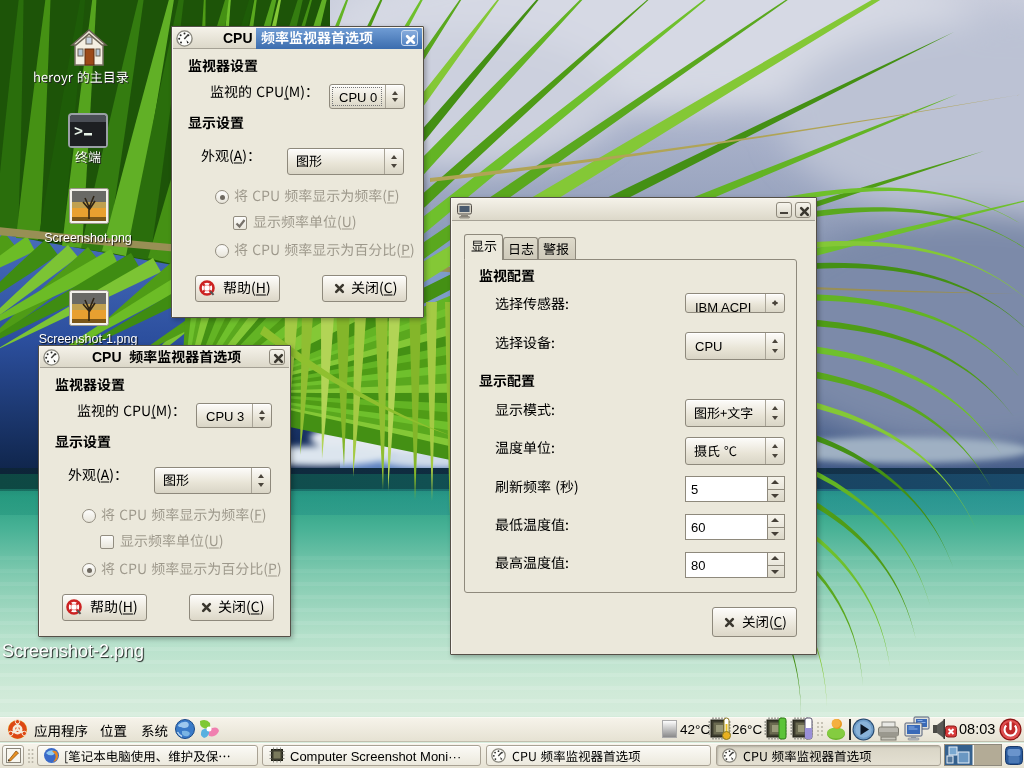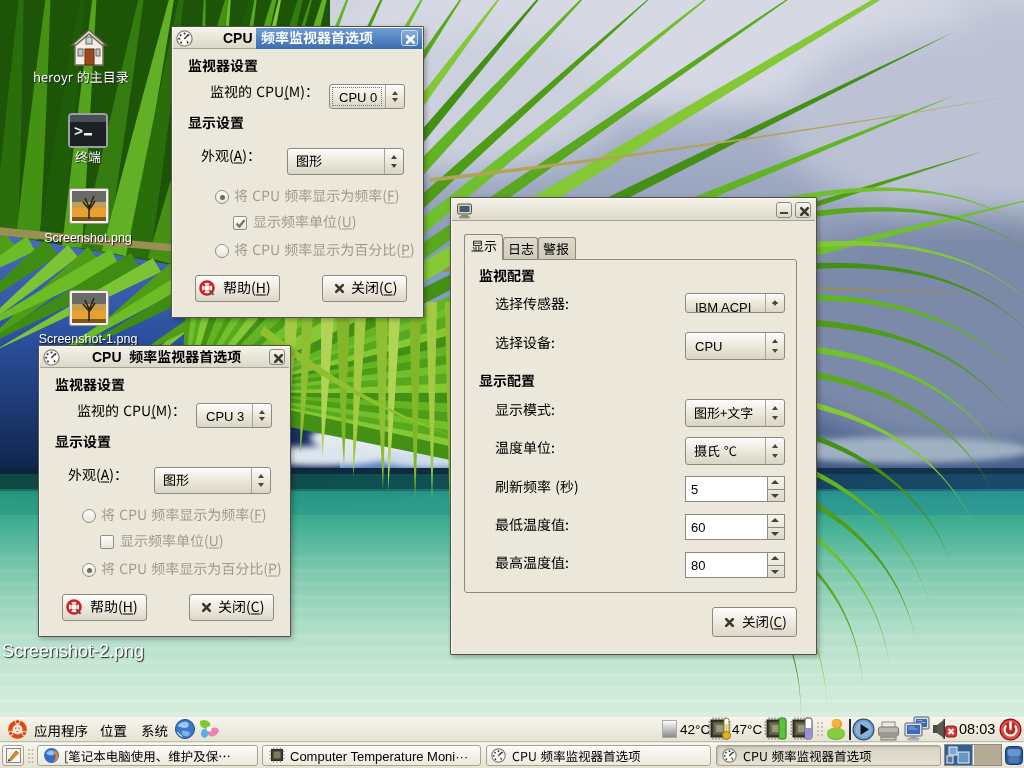--- a/index.html
+++ b/index.html
@@ -906,21 +906,21 @@
 <path d="M6 4 L6 1.5 M9 4 L9 1.5 M12 4 L12 1.5 M15 4 L15 1.5 M18 4 L18 1.5"></path>
 <path d="M6 21 L6 23.5 M9 21 L9 23.5 M12 21 L12 23.5 M15 21 L15 23.5 M18 21 L18 23.5"></path>
 <path d="M4 6 L1.5 6 M4 9 L1.5 9 M4 12 L1.5 12 M4 15 L1.5 15 M4 18 L1.5 18"></path>
 <path d="M21 6 L23.5 6 M21 9 L23.5 9 M21 12 L23.5 12 M21 15 L23.5 15 M21 18 L23.5 18"></path>
 </g>
         <rect x="17" y="2" width="5" height="17" rx="2.5" fill="#fff" stroke="#8a7a20" stroke-width="1"></rect>
 <rect x="18.5" y="8" width="2" height="10" fill="#e8c020"></rect>
 <circle cx="19.5" cy="19.5" r="4" fill="#e8b020" stroke="#8a7a20" stroke-width="1"></circle>
       </g>
     </svg>
-    <div class="txt" style="left:732px;top:722px;font-size:13.5px">47°C</div>
+    <div class="txt" style="left:732px;top:722px;font-size:13.5px">26°C</div>
     <svg class="abs" style="left:763px;top:716px" width="25" height="25" viewBox="0 0 25 25">
       <g>
         <rect x="4" y="4" width="17" height="17" fill="#3c3c2e" stroke="#1e1e14"></rect>
 <rect x="6.5" y="6.5" width="12" height="12" fill="#6a6a50"></rect>
 <rect x="9" y="9" width="7" height="7" fill="#9a9a7a"></rect>
 <g stroke="#8a8a82" stroke-width="1.4">
 <path d="M6 4 L6 1.5 M9 4 L9 1.5 M12 4 L12 1.5 M15 4 L15 1.5 M18 4 L18 1.5"></path>
 <path d="M6 21 L6 23.5 M9 21 L9 23.5 M12 21 L12 23.5 M15 21 L15 23.5 M18 21 L18 23.5"></path>
 <path d="M4 6 L1.5 6 M4 9 L1.5 9 M4 12 L1.5 12 M4 15 L1.5 15 M4 18 L1.5 18"></path>
 <path d="M21 6 L23.5 6 M21 9 L23.5 9 M21 12 L23.5 12 M21 15 L23.5 15 M21 18 L23.5 18"></path>
@@ -1046,21 +1046,21 @@
     <svg class="abs" style="left:269px;top:747px" width="16" height="16" viewBox="0 0 16 16">
 <rect x="2.5" y="2.5" width="11" height="11" fill="#3c3c2e" stroke="#1e1e14"></rect>
 <rect x="4.5" y="4.5" width="7" height="7" fill="#7a7a5c"></rect>
 <g stroke="#8a8a82" stroke-width="1">
         <path d="M4.5 2.5 L4.5 0.5 M8 2.5 L8 0.5 M11.5 2.5 L11.5 0.5"></path>
 <path d="M4.5 13.5 L4.5 15.5 M8 13.5 L8 15.5 M11.5 13.5 L11.5 15.5"></path>
 <path d="M2.5 4.5 L0.5 4.5 M2.5 8 L0.5 8 M2.5 11.5 L0.5 11.5"></path>
 <path d="M13.5 4.5 L15.5 4.5 M13.5 8 L15.5 8 M13.5 11.5 L15.5 11.5"></path>
       </g>
     </svg>
-    <div class="txt" style="left:290px;top:749px;font-size:13px">Computer  Temperature  Moni···</div>
+    <div class="txt" style="left:290px;top:749px;font-size:13px">Computer  Screenshot  Moni···</div>
     <div class="tskbtn" style="left:486px;width:225px;top:745px;background:linear-gradient(#fbfaf6,#ece9dd);box-shadow:inset 0 1px 0 #fff"></div>
     <svg class="abs" style="left:491px;top:748px" width="15" height="15" viewBox="0 0 17 17">
 <circle cx="8.5" cy="8.5" r="7.6" fill="#fdfdfa" stroke="#8a887e" stroke-width="1.4"></circle>
 <circle cx="8.5" cy="3.6" r="1" fill="#2a2a28"></circle>
       <circle cx="4.6" cy="5.2" r="1" fill="#2a2a28"></circle>
 <circle cx="3.2" cy="8.8" r="1" fill="#2a2a28"></circle>
       <circle cx="12.4" cy="5.2" r="1" fill="#2a2a28"></circle>
 <circle cx="5" cy="12.6" r="1" fill="#2a2a28"></circle>
 <path d="M8.3 9 L12.2 4.8" stroke="#3a3a38" stroke-width="1.5"></path>
 <path d="M10.5 10.2 L12.8 12.6 L11.2 13.6 Z" fill="#1a1a18"></path>

